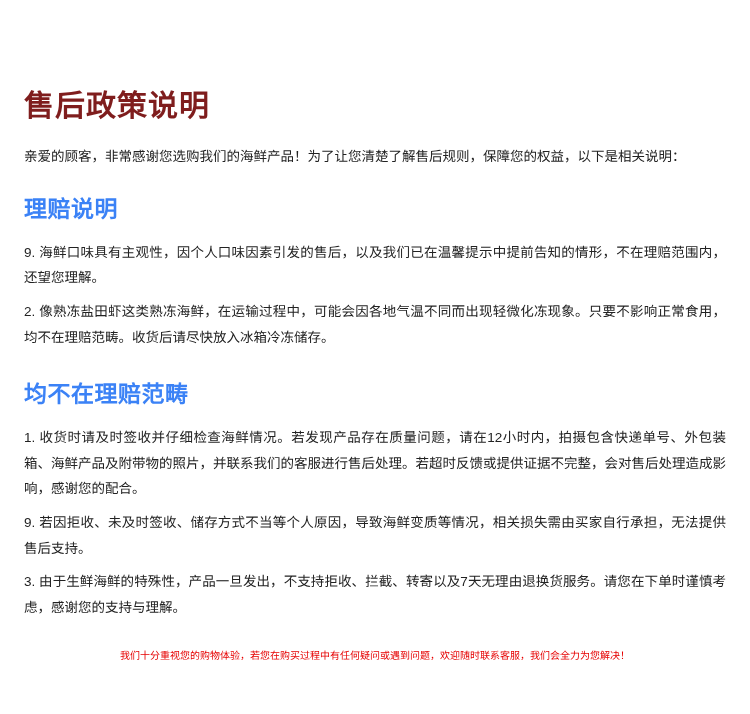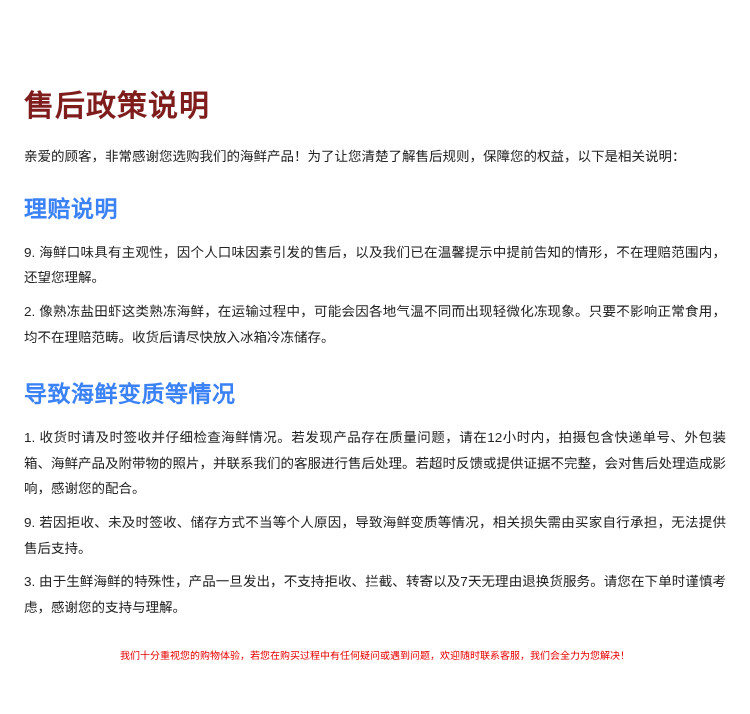--- a/index.html
+++ b/index.html
@@ -83,21 +83,21 @@
     <h2 class="section-heading">理赔说明</h2>
     <ul class="section-items">
       <li>9. 海鲜口味具有主观性，因个人口味因素引发的售后，以及我们已在温馨提示中提前告知的情形，不在理赔范围内，还望您理解。</li>
       <li>2. 像熟冻盐田虾这类熟冻海鲜，在运输过程中，可能会因各地气温不同而出现轻微化冻现象。只要不影响正常食用，均不在理赔范畴。收货后请尽快放入冰箱冷冻储存。</li>
     </ul>
   </div>
 
   <div class="spacer-a"></div>
 
   <div class="section">
-    <h2 class="section-heading">导致海鲜变质等情况</h2>
+    <h2 class="section-heading">均不在理赔范畴</h2>
     <ul class="section-items">
       <li>1. 收货时请及时签收并仔细检查海鲜情况。若发现产品存在质量问题，请在12小时内，拍摄包含快递单号、外包装箱、海鲜产品及附带物的照片，并联系我们的客服进行售后处理。若超时反馈或提供证据不完整，会对售后处理造成影响，感谢您的配合。</li>
       <li>9. 若因拒收、未及时签收、储存方式不当等个人原因，导致海鲜变质等情况，相关损失需由买家自行承担，无法提供售后支持。</li>
       <li>3. 由于生鲜海鲜的特殊性，产品一旦发出，不支持拒收、拦截、转寄以及7天无理由退换货服务。请您在下单时谨慎考虑，感谢您的支持与理解。</li>
     </ul>
   </div>
 
   <div class="footer-note">我们十分重视您的购物体验，若您在购买过程中有任何疑问或遇到问题，欢迎随时联系客服，我们会全力为您解决！</div>
 
 </div>

